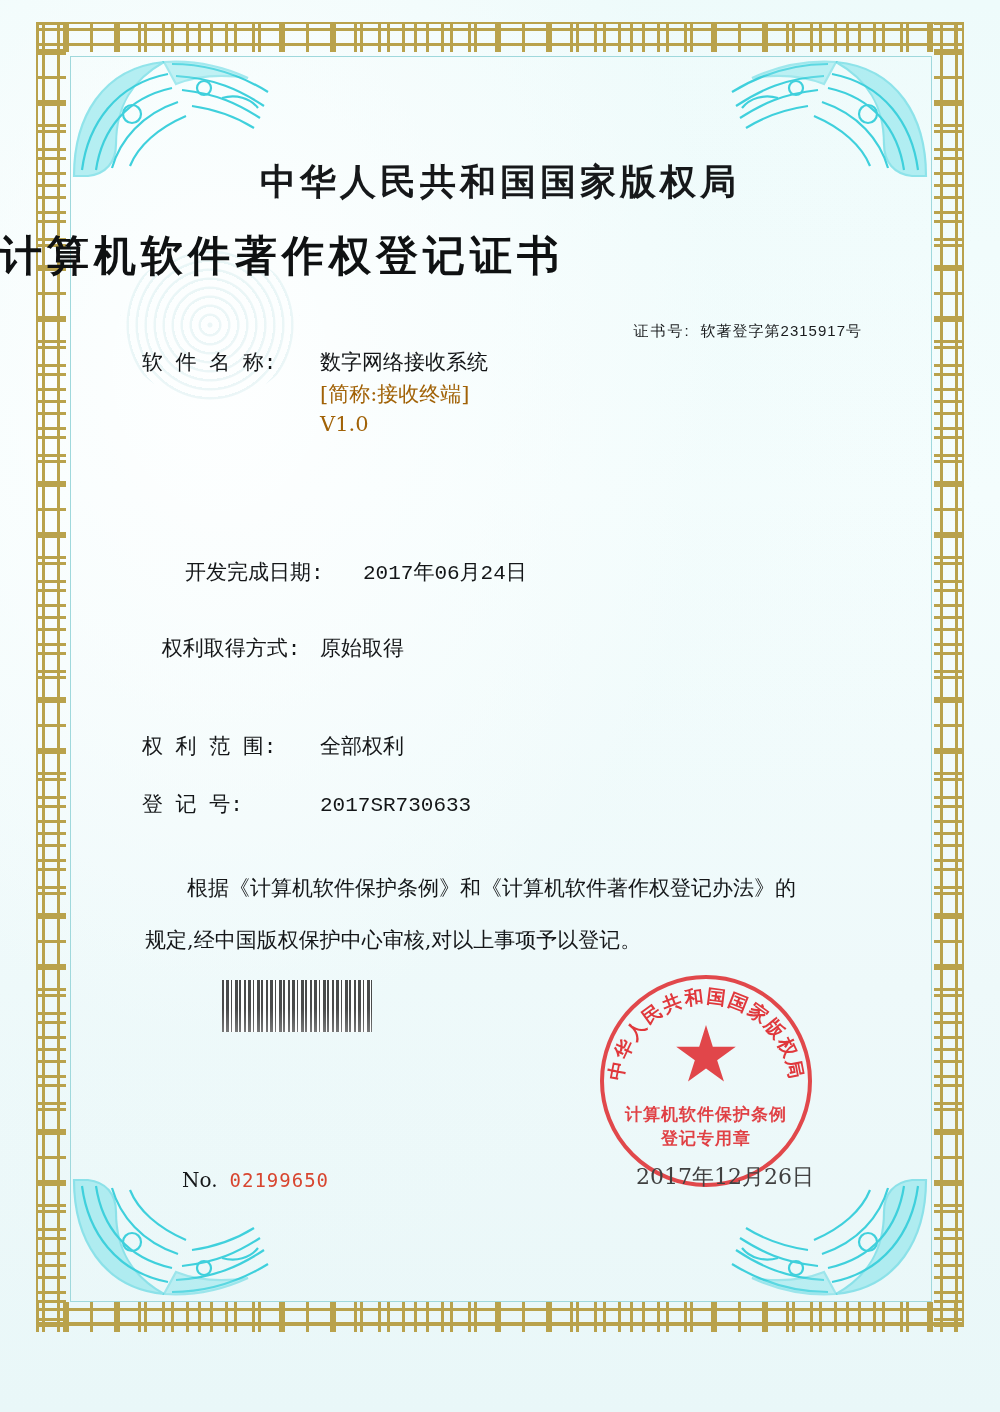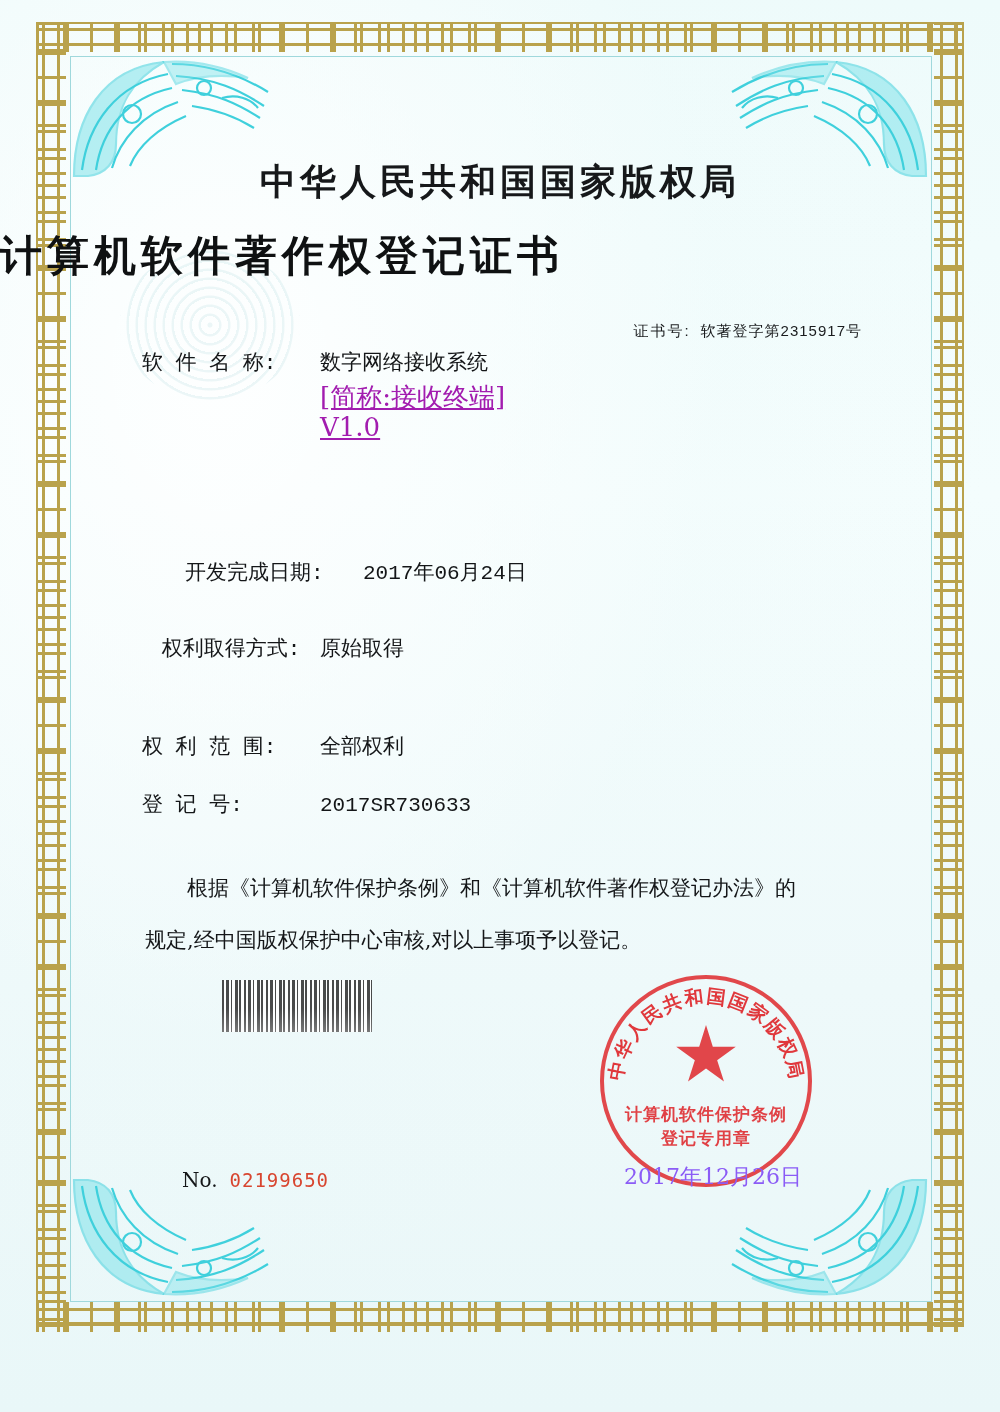--- a/index.html
+++ b/index.html
@@ -140,25 +140,24 @@
   }
   .field .label {
     display: inline-block;
     width: 178px;
     letter-spacing: 0px;
   }
   .field .value { letter-spacing: 0px; }
   .sub-value {
     position: absolute;
     left: 320px;
-    font-size: 26px;
-    color: #a21caf;
+    font-size: 21px;
+    color: #a16207;
     font-family: "DejaVu Serif", "Liberation Serif", serif;
     white-space: nowrap;
-    text-decoration: underline;
   }
 
   .f-name    { top: 348px; }
   .f-name2   { top: 380px; }
   .f-name3   { top: 412px; font-family: "DejaVu Serif", serif; }
   .f-owner   { top: 452px; }
   .f-devdate { top: 558px; margin-left: 43px; }
   .f-pubdate { top: 616px; }
   .f-rightway{ top: 634px; text-align: center; }
   .f-scope   { top: 732px; }
@@ -257,24 +256,24 @@
   }
   .footer-no .num {
     color: #d8452f;
     margin-left: 12px;
     letter-spacing: 1px;
     font-family: "DejaVu Sans Mono", monospace;
     font-size: 19px;
   }
   .footer-date {
     position: absolute;
-    right: 198px;
+    right: 186px;
     top: 1162px;
     font-size: 22px;
-    color: #8b5cf6;
+    color: #404040;
     font-family: "DejaVu Serif", "Liberation Serif", serif;
   }
 </style>
 </head>
 <body>
 
 <div class="page">
 
   <div class="paper-wash"></div>
   <div class="watermark"></div>

